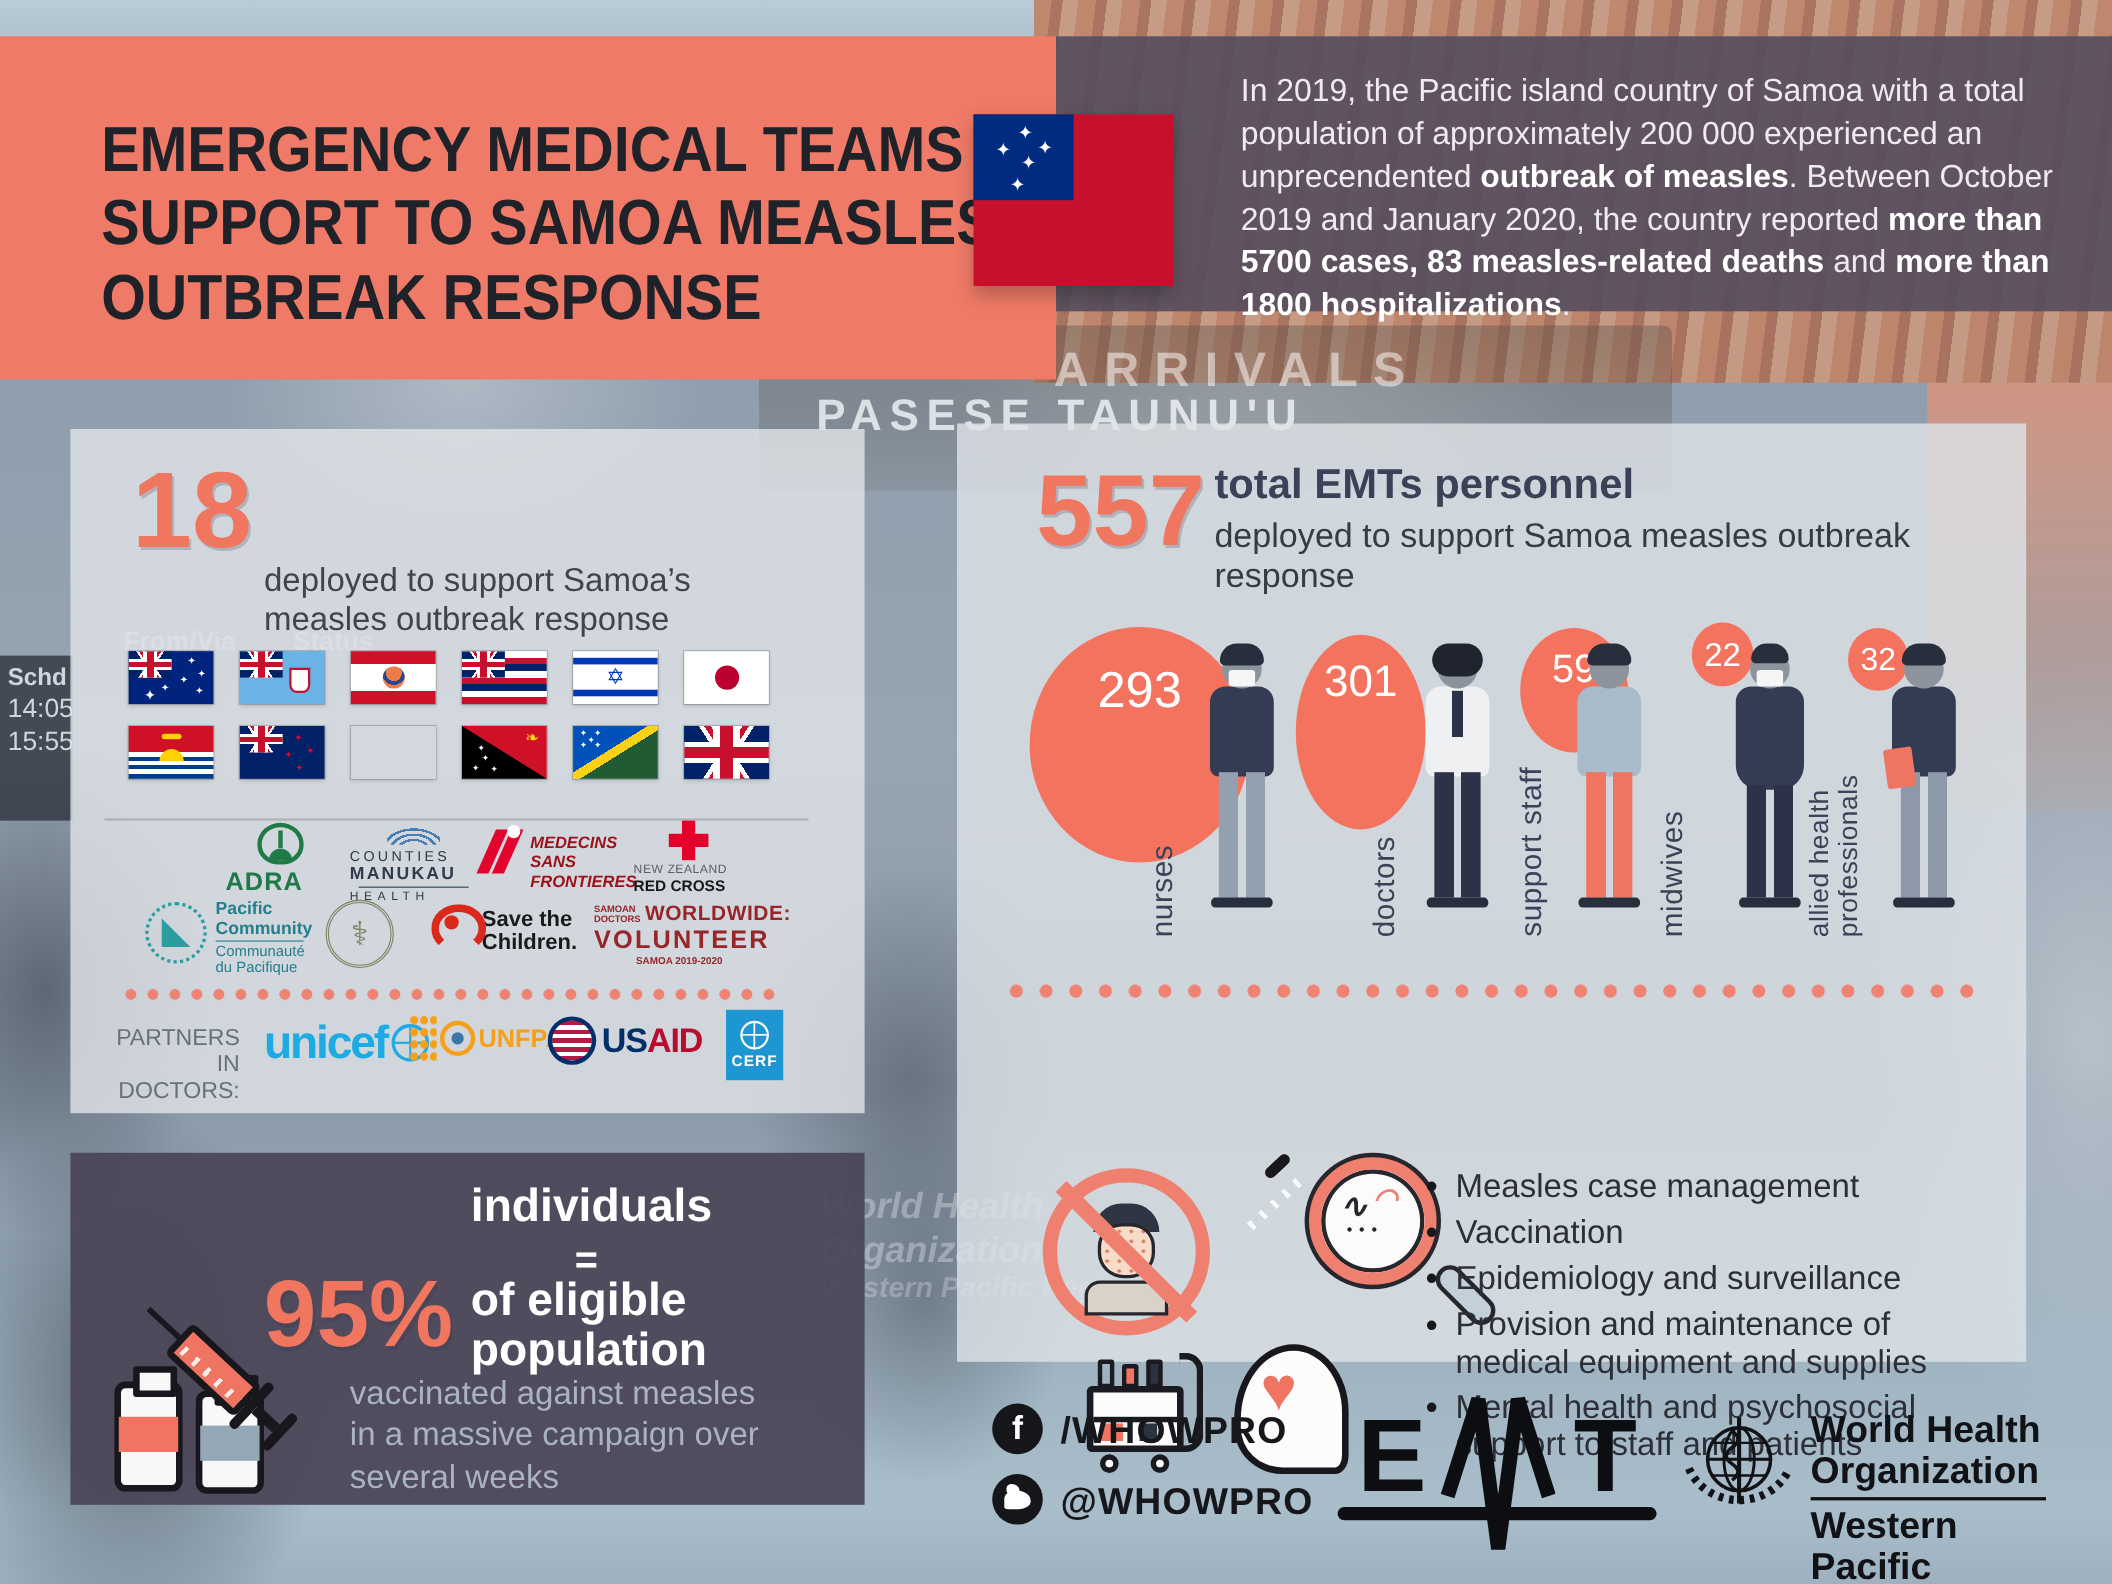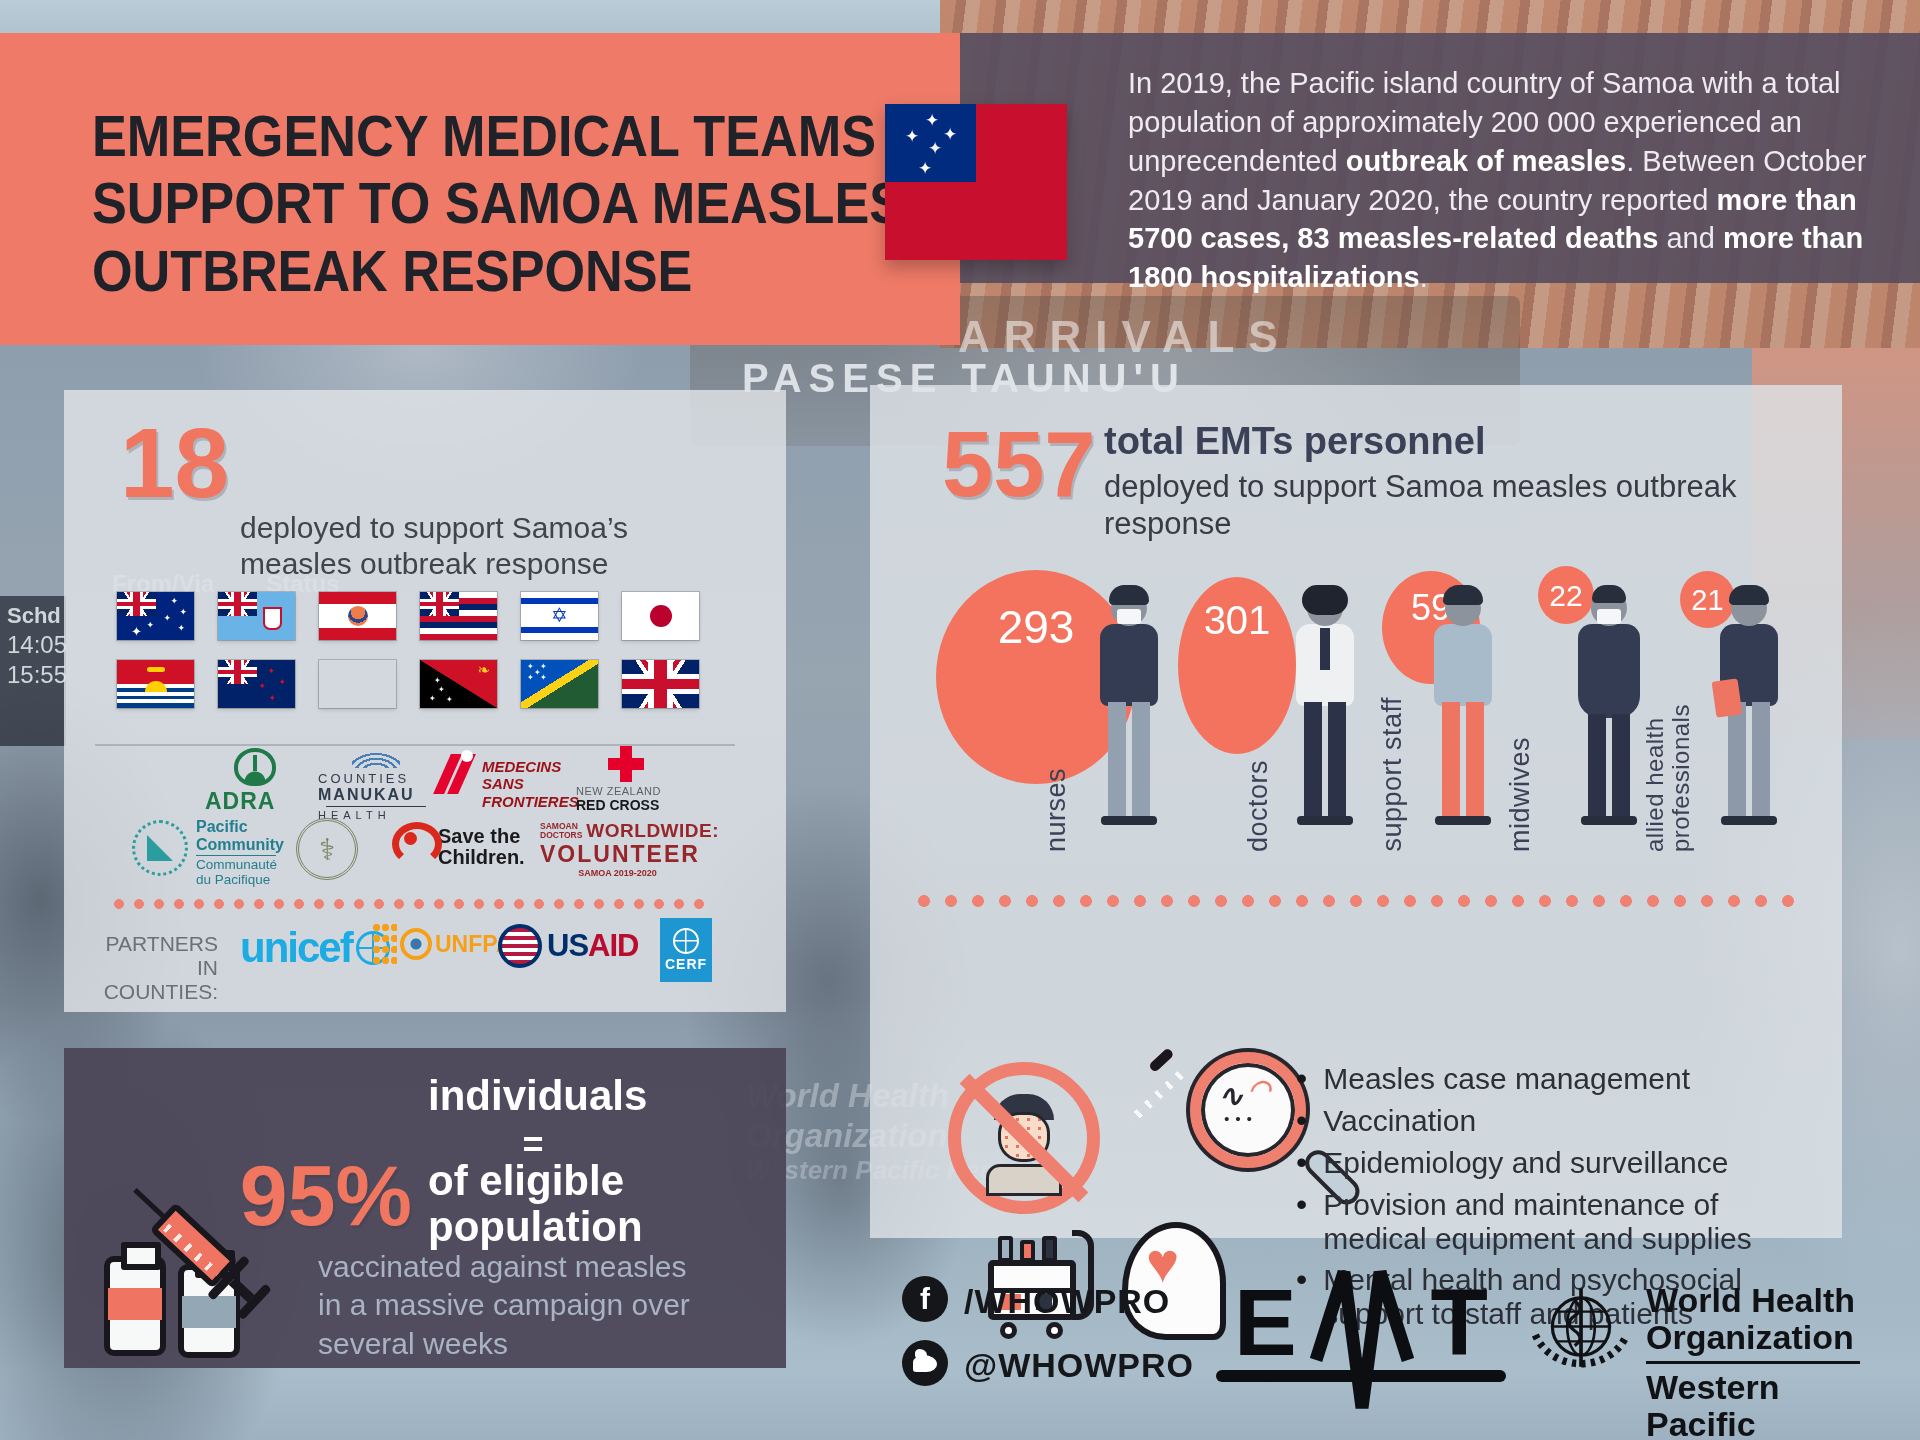--- a/index.html
+++ b/index.html
@@ -481,21 +481,21 @@
       <b>WORLDWIDE:</b>
     </div>
     <b class="v">VOLUNTEER</b>
     <span class="yr">SAMOA 2019-2020</span>
   </div>
 
   <div class="abs dots dots-left"></div>
 
   <div class="abs p-label">
     <span>PARTNERS IN</span>
-    <span>COUNTIES:</span>
+    <span>DOCTORS:</span>
   </div>
   <div class="abs p-unicef">
     <b>unicef</b>
     <i class="unicef-globe"></i>
   </div>
   <div class="abs p-unfpa">
     <i class="unfpa-dots"></i>
     <i class="unfpa-circ"></i>
     <b>UNFPA</b>
   </div>
@@ -570,21 +570,21 @@
       <div class="person p-midwife" style="left: 1566px; top: 588px;">
         <i class="torso"></i>
         <i class="head"></i>
         <i class="hair"></i>
         <i class="mask"></i>
         <i class="legs"></i>
         <i class="feet"></i>
       </div>
       <span class="plabel" style="left: 1506px; bottom: 588px;">midwives</span>
       <div class="bubble" style="left: 1680px; top: 571px; width: 55px; height: 57px;">
-        <span style="top: 22%; font-size: 29px;">21</span>
+        <span style="top: 22%; font-size: 29px;">32</span>
       </div>
       <div class="person p-allied" style="left: 1706px; top: 588px;">
         <i class="torso"></i>
         <i class="head"></i>
         <i class="hair"></i>
         <i class="legs"></i>
         <i class="feet"></i>
         <i class="extra"></i>
       </div>
       <span class="plabel two" style="left: 1642px; bottom: 588px;">allied health professionals</span>

